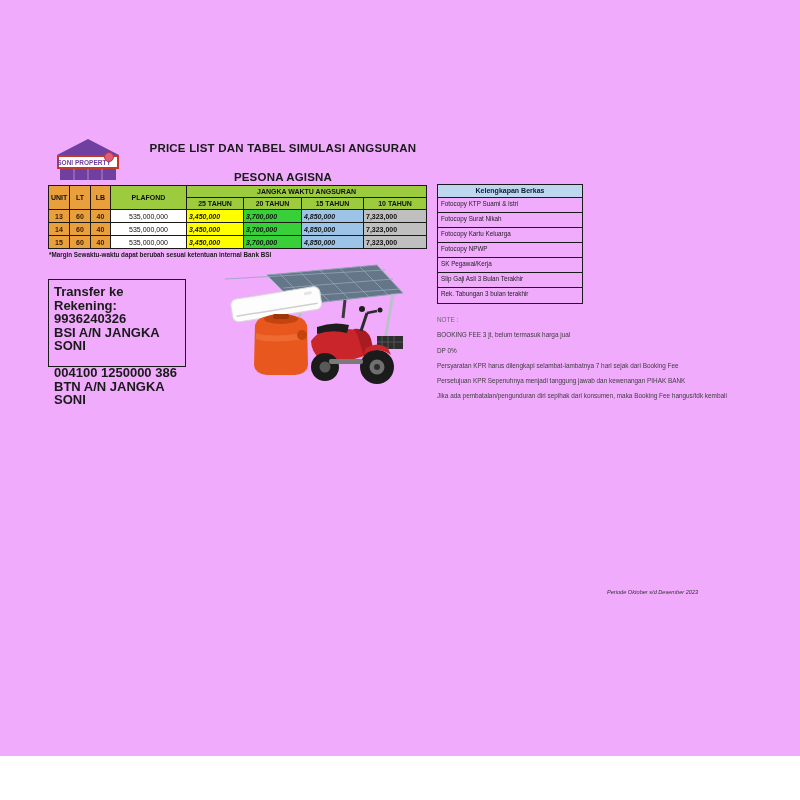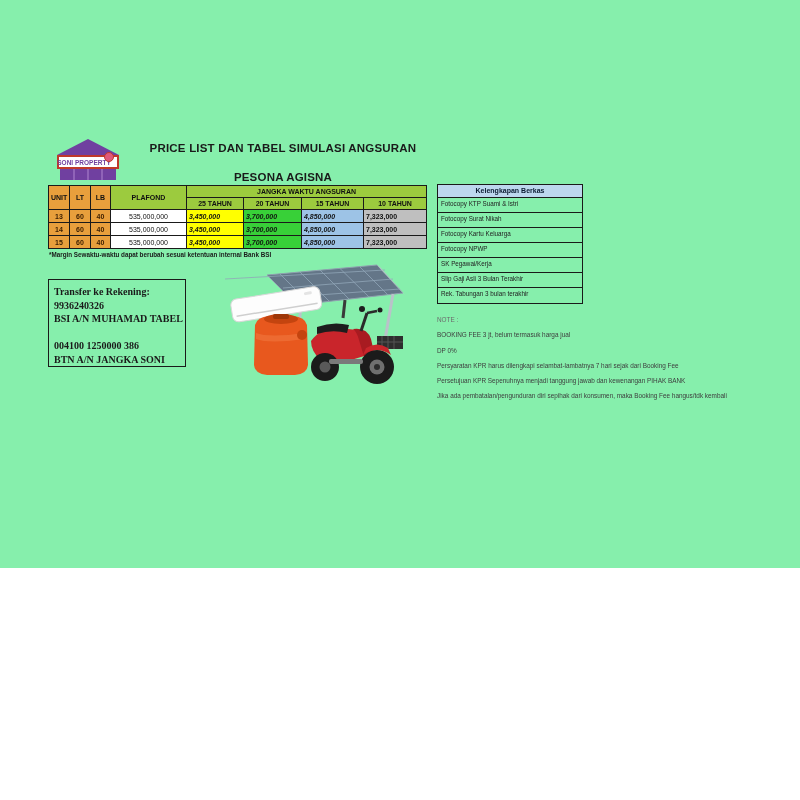--- a/index.html
+++ b/index.html
@@ -1,16 +1,16 @@
 <!DOCTYPE html>
 <html><head>
 <meta charset="utf-8">
 <style>
   html,body{margin:0;padding:0;background:#fff;}
-  #canvas{position:relative;width:800px;height:568px;background:#86efac;overflow:hidden;
+  #canvas{position:relative;width:800px;height:756px;background:#f0abfc;overflow:hidden;
           font-family:"Liberation Sans",sans-serif;color:#111;}
   .abs{position:absolute;}
 
   
   #title-block{left:130px;top:142px;width:306px;text-align:center;}
   #title-line1{font-size:11.5px;font-weight:bold;color:#1a1a1a;letter-spacing:.2px;}
   #title-line2{font-size:11.5px;font-weight:bold;color:#1a1a1a;margin-top:17px;letter-spacing:.2px;}
 
   
   #price-table{left:48px;top:185px;}
@@ -36,21 +36,21 @@
   #berkas{left:437px;top:184px;width:144px;border:1px solid #1a1a1a;}
   #berkas .hd{background:#BDD7EE;border-bottom:1px solid #1a1a1a;font-size:7px;font-weight:bold;
       text-align:center;color:#0c1c33;height:12px;line-height:12px;}
   #berkas .row{border-bottom:1px solid #1a1a1a;height:15px;font-size:6.3px;color:#222;
       padding:2px 0 0 3px;box-sizing:border-box;}
   #berkas .row:last-child{border-bottom:none;}
 
   
   #transfer{left:48px;top:279px;width:138px;height:88px;border:1px solid #1a1a1a;box-sizing:border-box;
       padding:5px 0 0 5px;}
-  #transfer div{font-size:10px;font-weight:bold;color:#1a1a1a;line-height:13.5px;min-height:13.5px;font-family:Liberation Serif, serif;}
+  #transfer div{font-size:13px;font-weight:bold;color:#1a1a1a;line-height:13.5px;min-height:13.5px;}
 
   
   #notes{left:437px;top:316px;width:330px;}
   #notes .nline{font-size:6.4px;color:#3d3d3d;margin-bottom:8.3px;white-space:nowrap;}
   #notes .nlabel{color:#6b6b6b;}
 
   #periode{left:607px;top:589px;font-size:5.6px;font-style:italic;color:#333;}
 
   
   #logo{left:56px;top:138px;width:64px;height:45px;}
@@ -148,21 +148,21 @@
     <div class="row">Fotocopy Kartu Keluarga</div>
     <div class="row">Fotocopy NPWP</div>
     <div class="row">SK Pegawai/Kerja</div>
     <div class="row">Slip Gaji Asli 3 Bulan Terakhir</div>
     <div class="row">Rek. Tabungan 3 bulan terakhir</div>
   </div>
 
   <div class="abs" id="transfer">
     <div>Transfer ke Rekening:</div>
     <div>9936240326</div>
-    <div>BSI A/N MUHAMAD TABEL</div>
+    <div>BSI A/N JANGKA SONI</div>
     <div></div>
     <div>004100 1250000 386</div>
     <div>BTN A/N JANGKA SONI</div>
   </div>
 
   <div class="abs" id="vehicle">
     <svg width="185" height="125" viewBox="0 0 185 125">
 
       <polygon points="42,12 152,2 178,30 72,42" fill="#647688" stroke="#8fa0af" stroke-width="1"></polygon>
       <g stroke="#90a6b8" stroke-width="0.8">

